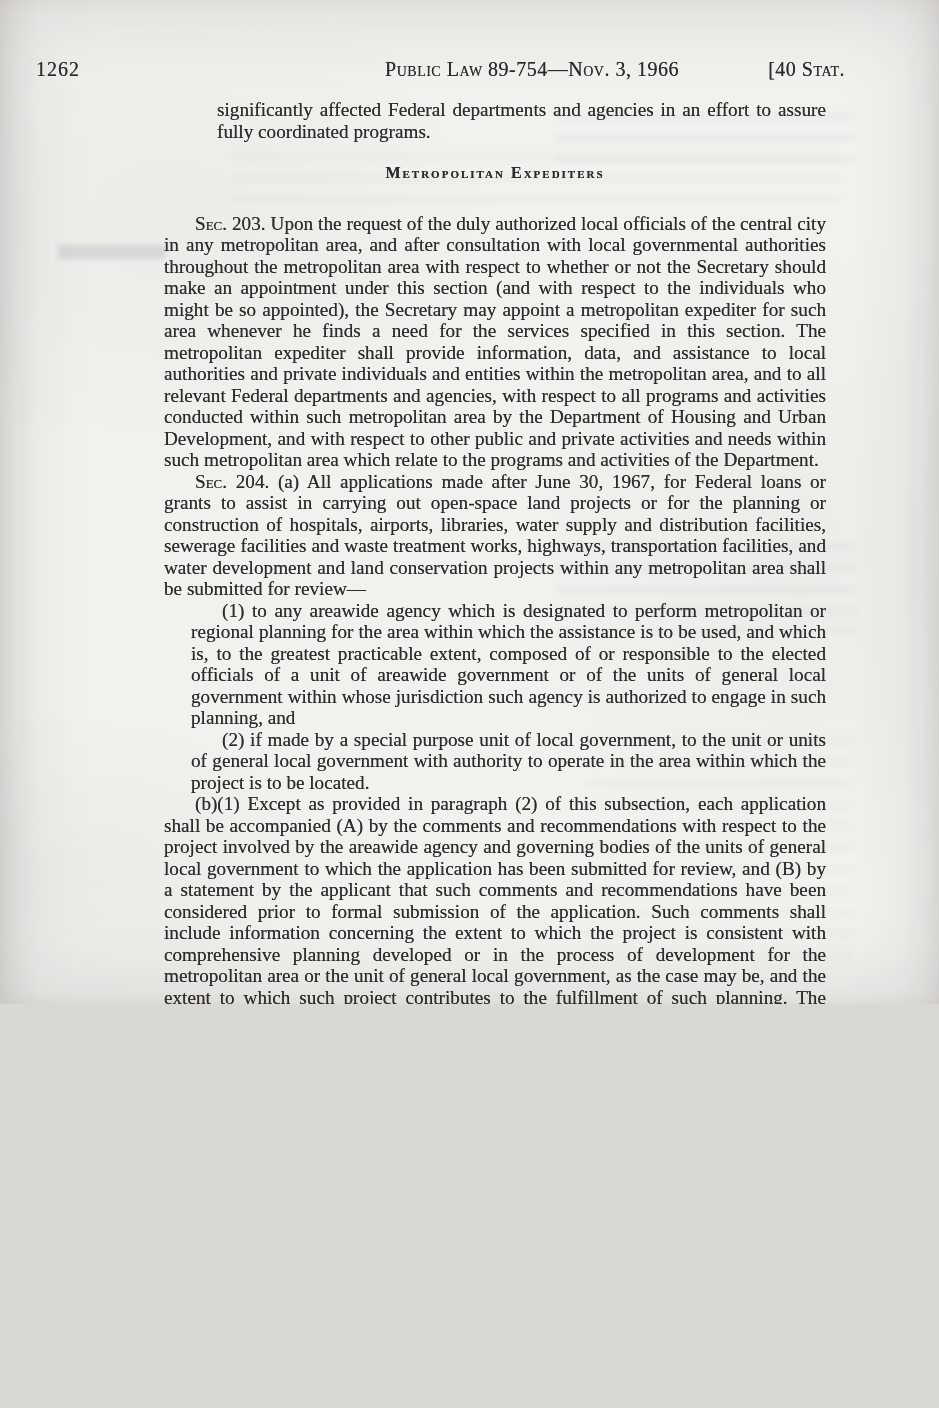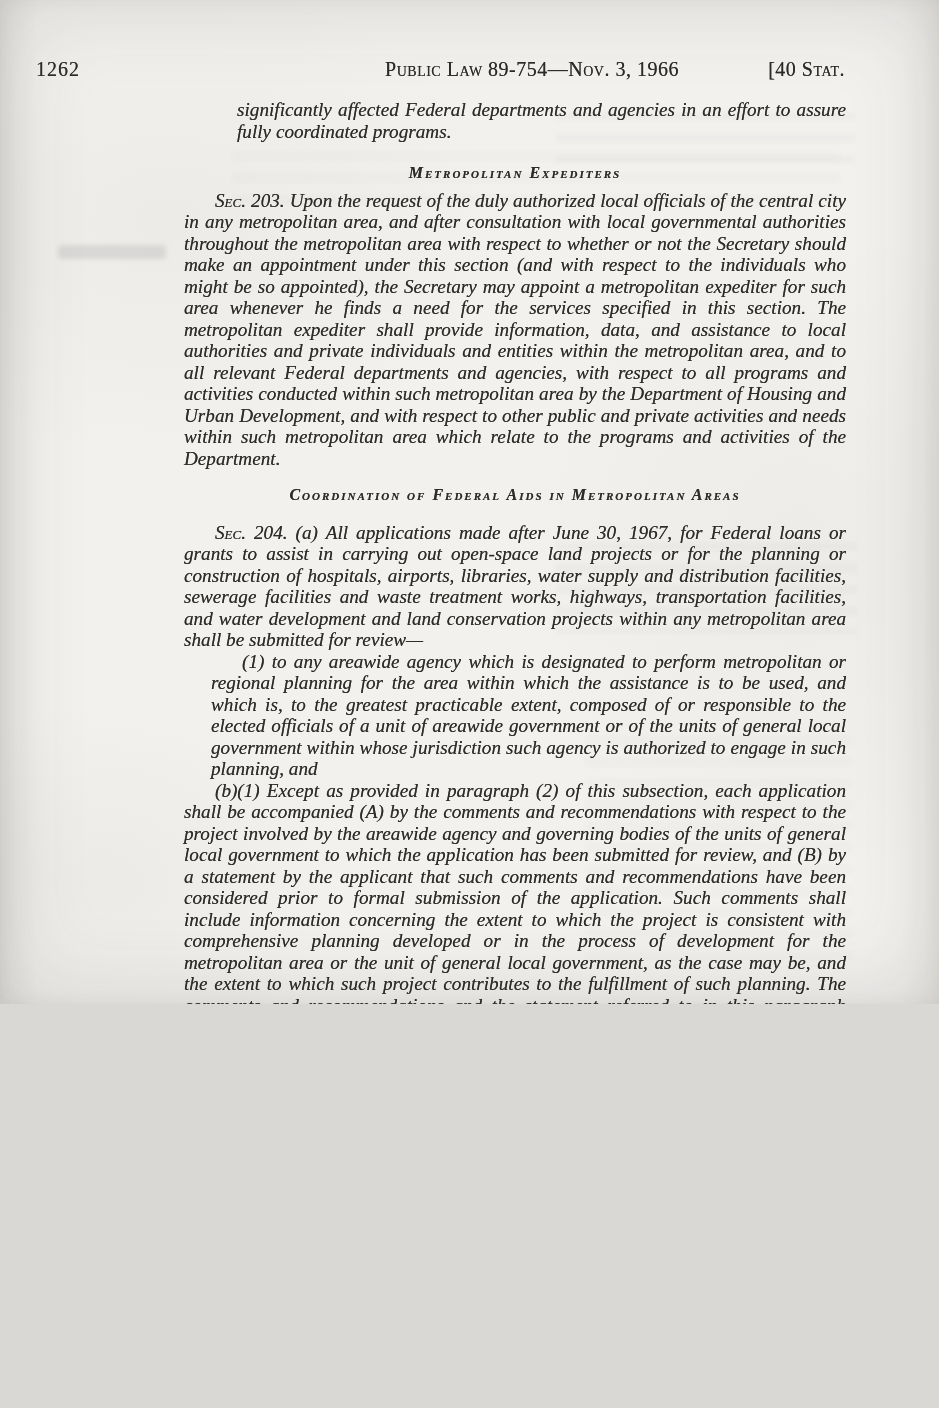--- a/index.html
+++ b/index.html
@@ -26,28 +26,28 @@
   
   .running-head { position:absolute; left:0; top:58px; width:100%; height:26px; font-size:20px; }
   .page-num { position:absolute; left:36px; top:0; letter-spacing:1px; }
   .head-center {
     position:absolute; left:532px; top:0; transform:translateX(-50%);
     font-variant:small-caps; letter-spacing:0.5px; white-space:nowrap;text-align:center;
   }
   .head-right { position:absolute; right:94px; top:0; font-variant:small-caps; letter-spacing:0.5px; }
 
   
-  .text-block { position:absolute; left:184px; top:99px; width:662px; font-size:19.2px; line-height:21.5px;font-style:italic; }
+  .text-block { position:absolute; left:164px; top:99px; width:662px; font-size:19.2px; line-height:21.5px; }
   .text-block p { margin:0; text-align:justify; }
   .continuation { margin-left:53px !important; }
   .center-head {
     text-align:center; font-variant:small-caps; font-weight:bold;
     font-size:16px; letter-spacing:2px; line-height:21.5px;
   }
-  .center-head.first { margin:20px 0 6px; }
+  .center-head.first { margin:20px 0 29px; }
   .center-head.second { margin:15px 0 16px; }
   .sec-para { text-indent:31px; }
   .sc { font-variant:small-caps; }
   .sub-item { margin-left:27px !important; text-indent:31px; }
   .para-b { text-indent:31px; }
 
   
   .ghost {
     position:absolute; pointer-events:none;
     background:repeating-linear-gradient(to bottom,
@@ -86,23 +86,23 @@
   </header>
 
   <main class="text-block ink">
 
     <p class="continuation">significantly affected Federal departments and agencies in an effort to assure fully coordinated programs.</p>
 
     <h2 class="center-head first">Metropolitan Expediters</h2>
 
     <p class="sec-para"><span class="sc">Sec. 203.</span><span> Upon the request of the duly authorized local officials of the central city in any metropolitan area, and after consultation with local governmental authorities throughout the metropolitan area with respect to whether or not the Secretary should make an appointment under this section (and with respect to the individuals who might be so appointed), the Secretary may appoint a metropolitan expediter for such area whenever he finds a need for the services specified in this section.  The metropolitan expediter shall provide information, data, and assistance to local authorities and private individuals and entities within the metropolitan area, and to all relevant Federal departments and agencies, with respect to all programs and activities conducted within such metropolitan area by the Department of Housing and Urban Development, and with respect to other public and private activities and needs within such metropolitan area which relate to the programs and activities of the Department.</span></p>
 
-    <h2 class="center-head second">Coordination of Federal Aids in Metropolitan Areas</h2>
 
     <p class="sec-para"><span class="sc">Sec. 204.</span><span> (a) All applications made after June 30, 1967, for Federal loans or grants to assist in carrying out open-space land projects or for the planning or construction of hospitals, airports, libraries, water supply and distribution facilities, sewerage facilities and waste treatment works, highways, transportation facilities, and water development and land conservation projects within any metropolitan area shall be submitted for review—</span></p>
 
     <p class="sub-item">(1) to any areawide agency which is designated to perform metropolitan or regional planning for the area within which the assistance is to be used, and which is, to the greatest practicable extent, composed of or responsible to the elected officials of a unit of areawide government or of the units of general local government within whose jurisdiction such agency is authorized to engage in such planning, and</p>
 
+    <p class="sub-item">(2) if made by a special purpose unit of local government, to the unit or units of general local government with authority to operate in the area within which the project is to be located.</p>
 
     <p class="para-b">(b)(1) Except as provided in paragraph (2) of this subsection, each application shall be accompanied (A) by the comments and recommendations with respect to the project involved by the areawide agency and governing bodies of the units of general local government to which the application has been submitted for review, and (B) by a statement by the applicant that such comments and recommendations have been considered prior to formal submission of the application. Such comments shall include information concerning the extent to which the project is consistent with comprehensive planning developed or in the process of development for the metropolitan area or the unit of general local government, as the case may be, and the extent to which such project contributes to the fulfillment of such planning. The comments and recommendations and the statement referred to in this paragraph shall, except in the case referred to in paragraph (2) of this subsection, be reviewed by the agency of the Federal Government to which such application is submitted for the sole purpose of assisting it in determining whether the application is in accordance with the provisions of Federal law which govern the making of the loans or grants.</p>
 
   </main>
 </div>
 
 </body></html>

